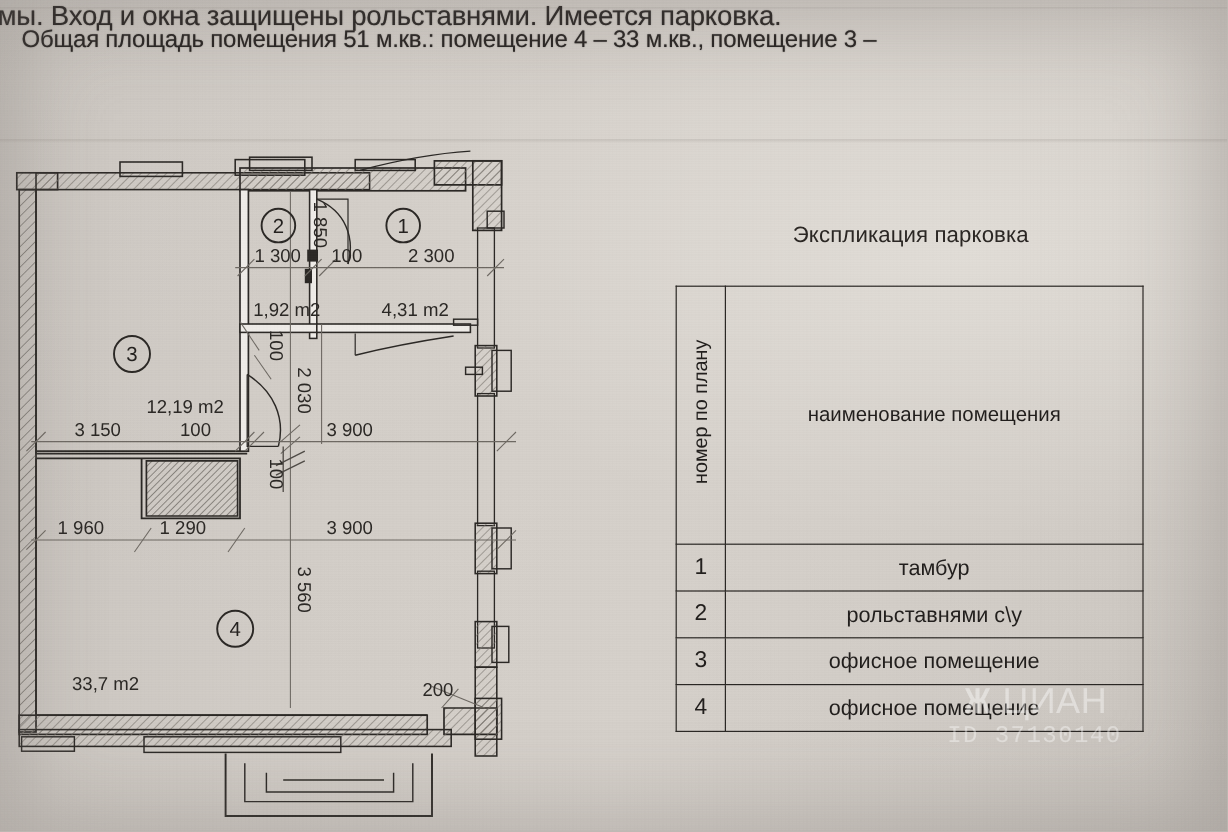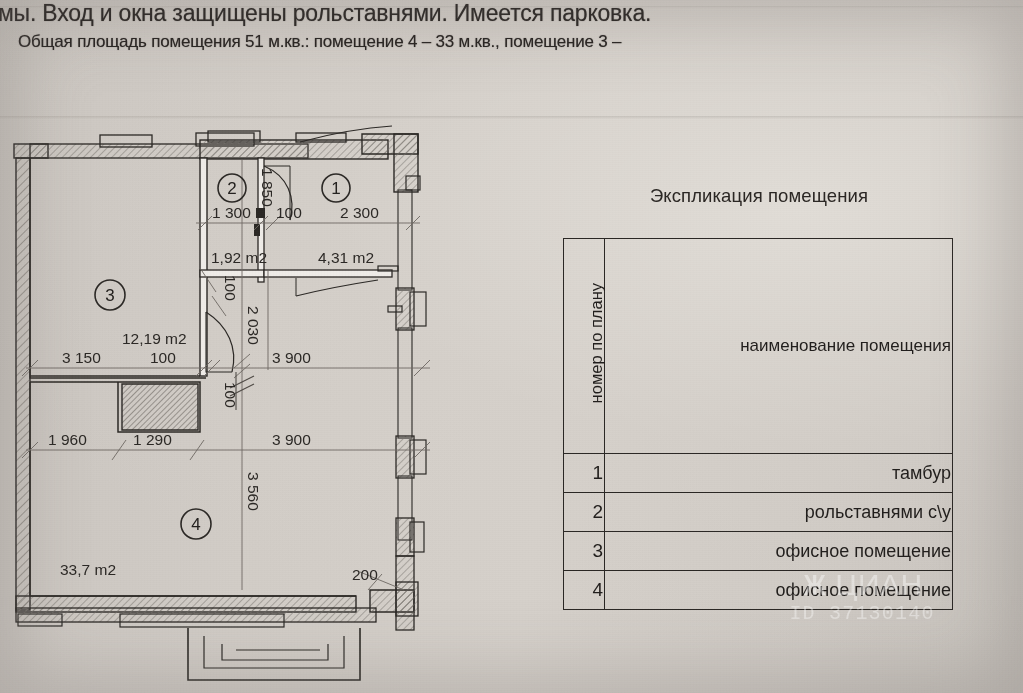--- a/index.html
+++ b/index.html
@@ -54,21 +54,21 @@
   }
   .doc-line {
     position: absolute;
     white-space: nowrap;
     font-size: 23px;
     letter-spacing: -0.2px;
     color: #262220;
     text-shadow: 0 0 1.1px rgba(40,36,33,0.55);
   }
   .doc-line.l0 { left: -2px;  top: 0px;  font-size: 23px; }
-  .doc-line.l1 { left: 18px;  top: 32px; font-size: 17px; }
+  .doc-line.l1 { left: 18px;  top: 22px; font-size: 20px; }
   .doc-line.l2 { left: 6px;   top: 67px; font-size: 23.5px; }
 
   .fold-line {
     position: absolute;
     left: 0; right: 0;
     top: 116px;
     height: 3px;
     background: linear-gradient(180deg, rgba(150,144,138,0.45), rgba(180,175,169,0.05));
     opacity: .65;
   }
@@ -113,21 +113,21 @@
   }
   table.expl {
     border-collapse: collapse;
     width: 390px;
     table-layout: fixed;
     color: #211e1c;
   }
   table.expl td {
     border: 1.6px solid #2a2724;
     font-size: 17px;
-    text-align: right;
+    text-align: center;
     vertical-align: middle;
     background: transparent;
   }
   td.col-num { width: 40px; }
   td.head-num {
     height: 212px;
     padding: 0;
   }
   td.head-name {
     height: 212px;
@@ -388,21 +388,21 @@
       <g stroke="#2b2825" fill="none" stroke-width="1.6">
         <path d="M 188 508 L 188 560 L 360 560 L 360 508"></path>
         <path d="M 204 516 L 204 548 L 344 548 L 344 516" stroke-width="1.2"></path>
         <path d="M 222 524 L 222 540 L 328 540 L 328 524" stroke-width="1.2"></path>
         <path d="M 236 530 L 320 530" stroke-width="1.1"></path>
       </g>
     </svg>
   </div>
 
   <div id="explication">
-    <div id="expl-title">Экспликация помещения</div>
+    <div id="expl-title">Экспликация парковка</div>
     <div id="expl-table-box">
       <table class="expl">
         <tbody>
           <tr>
             <td class="col-num head-num">
               <span class="vert-label">номер по плану</span>
             </td>
             <td class="head-name">наименование помещения</td>
           </tr>
           <tr class="data">

